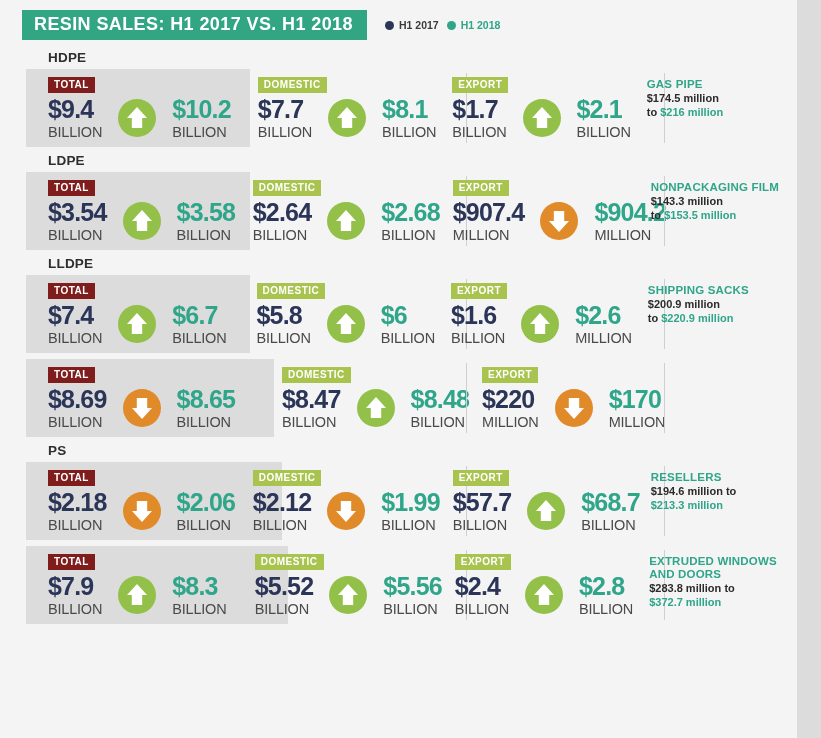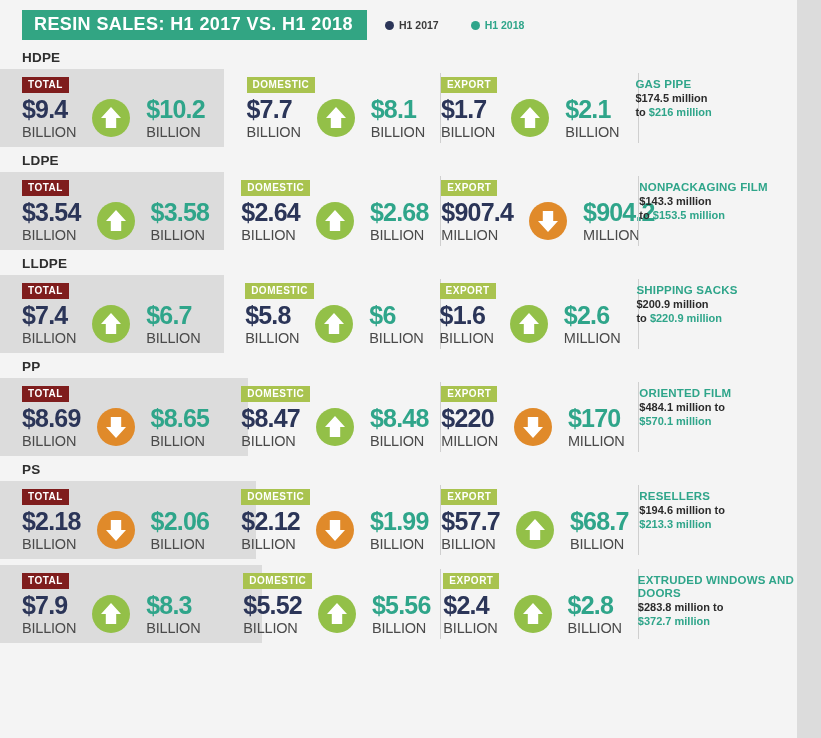--- a/index.html
+++ b/index.html
@@ -35,41 +35,41 @@
     letter-spacing: 0.4px;
     padding: 5px 14px 6px 12px;
     height: 30px;
     line-height: 19px;
     white-space: nowrap;
   }
   .legend {
     display: flex;
     align-items: center;
     margin-left: 18px;
-    gap: 32px;
+    gap: 8px;
   }
   .legend-item {
     display: flex;
     align-items: center;
     gap: 5px;
     font-size: 10.5px;
     font-weight: bold;
   }
   .legend-dot {
     width: 9px; height: 9px;
     border-radius: 50%;
     display: inline-block;
   }
   .legend-dot.prev { background: #2b3558; }
   .legend-dot.curr { background: #2fa58a; }
   .legend-label.prev { color: #3b3b3b; }
   .legend-label.curr { color: #2fa58a; }
 
   
-  .resin-row { position: relative; margin-bottom: 6px; }
+  .resin-row { position: relative; margin-bottom: 6px; margin-left: 26px; }
 
   .resin-name {
     font-size: 13.5px;
     font-weight: bold;
     color: #2e2e2e;
     letter-spacing: 0.2px;
     margin: 0 0 4px 22px;
   }
 
   .row-body {
@@ -407,21 +407,20 @@
             </div>
           </div>
           <div class="divider" style="left:638px"></div>
           <div class="callout">
             <div class="callout-title">SHIPPING SACKS</div>
             <div class="callout-detail"><span class="from">$200.9 million</span><br><span class="conn">to</span> <span class="to">$220.9 million</span></div>
           </div>
         </div>
       </div>
       <div class="resin-row">
-        <div class="resin-name">PP</div>
         <div class="row-body">
           <div class="gray-band" style="width:248px"></div>
           <div class="metric total">
             <span class="badge total">TOTAL</span>
             <div class="pair">
               <div class="value-block">
                 <span class="value-num prev">$8.69</span>
                 <span class="value-unit">BILLION</span>
               </div>
               <div class="arrow down">
@@ -466,24 +465,20 @@
                   <path fill="#ffffff" d="M19 30 L9 19 L13.8 19 L13.8 9 L24.2 9 L24.2 19 L29 19 Z"></path>
                 </svg>
               </div>
               <div class="value-block">
                 <span class="value-num curr">$170</span>
                 <span class="value-unit">MILLION</span>
               </div>
             </div>
           </div>
           <div class="divider" style="left:638px"></div>
-          <div class="callout">
-            <div class="callout-title">ORIENTED FILM</div>
-            <div class="callout-detail"><span class="from">$484.1 million</span> <span class="conn">to</span><br><span class="to">$570.1 million</span></div>
-          </div>
         </div>
       </div>
       <div class="resin-row">
         <div class="resin-name">PS</div>
         <div class="row-body">
           <div class="gray-band" style="width:256px"></div>
           <div class="metric total">
             <span class="badge total">TOTAL</span>
             <div class="pair">
               <div class="value-block">

